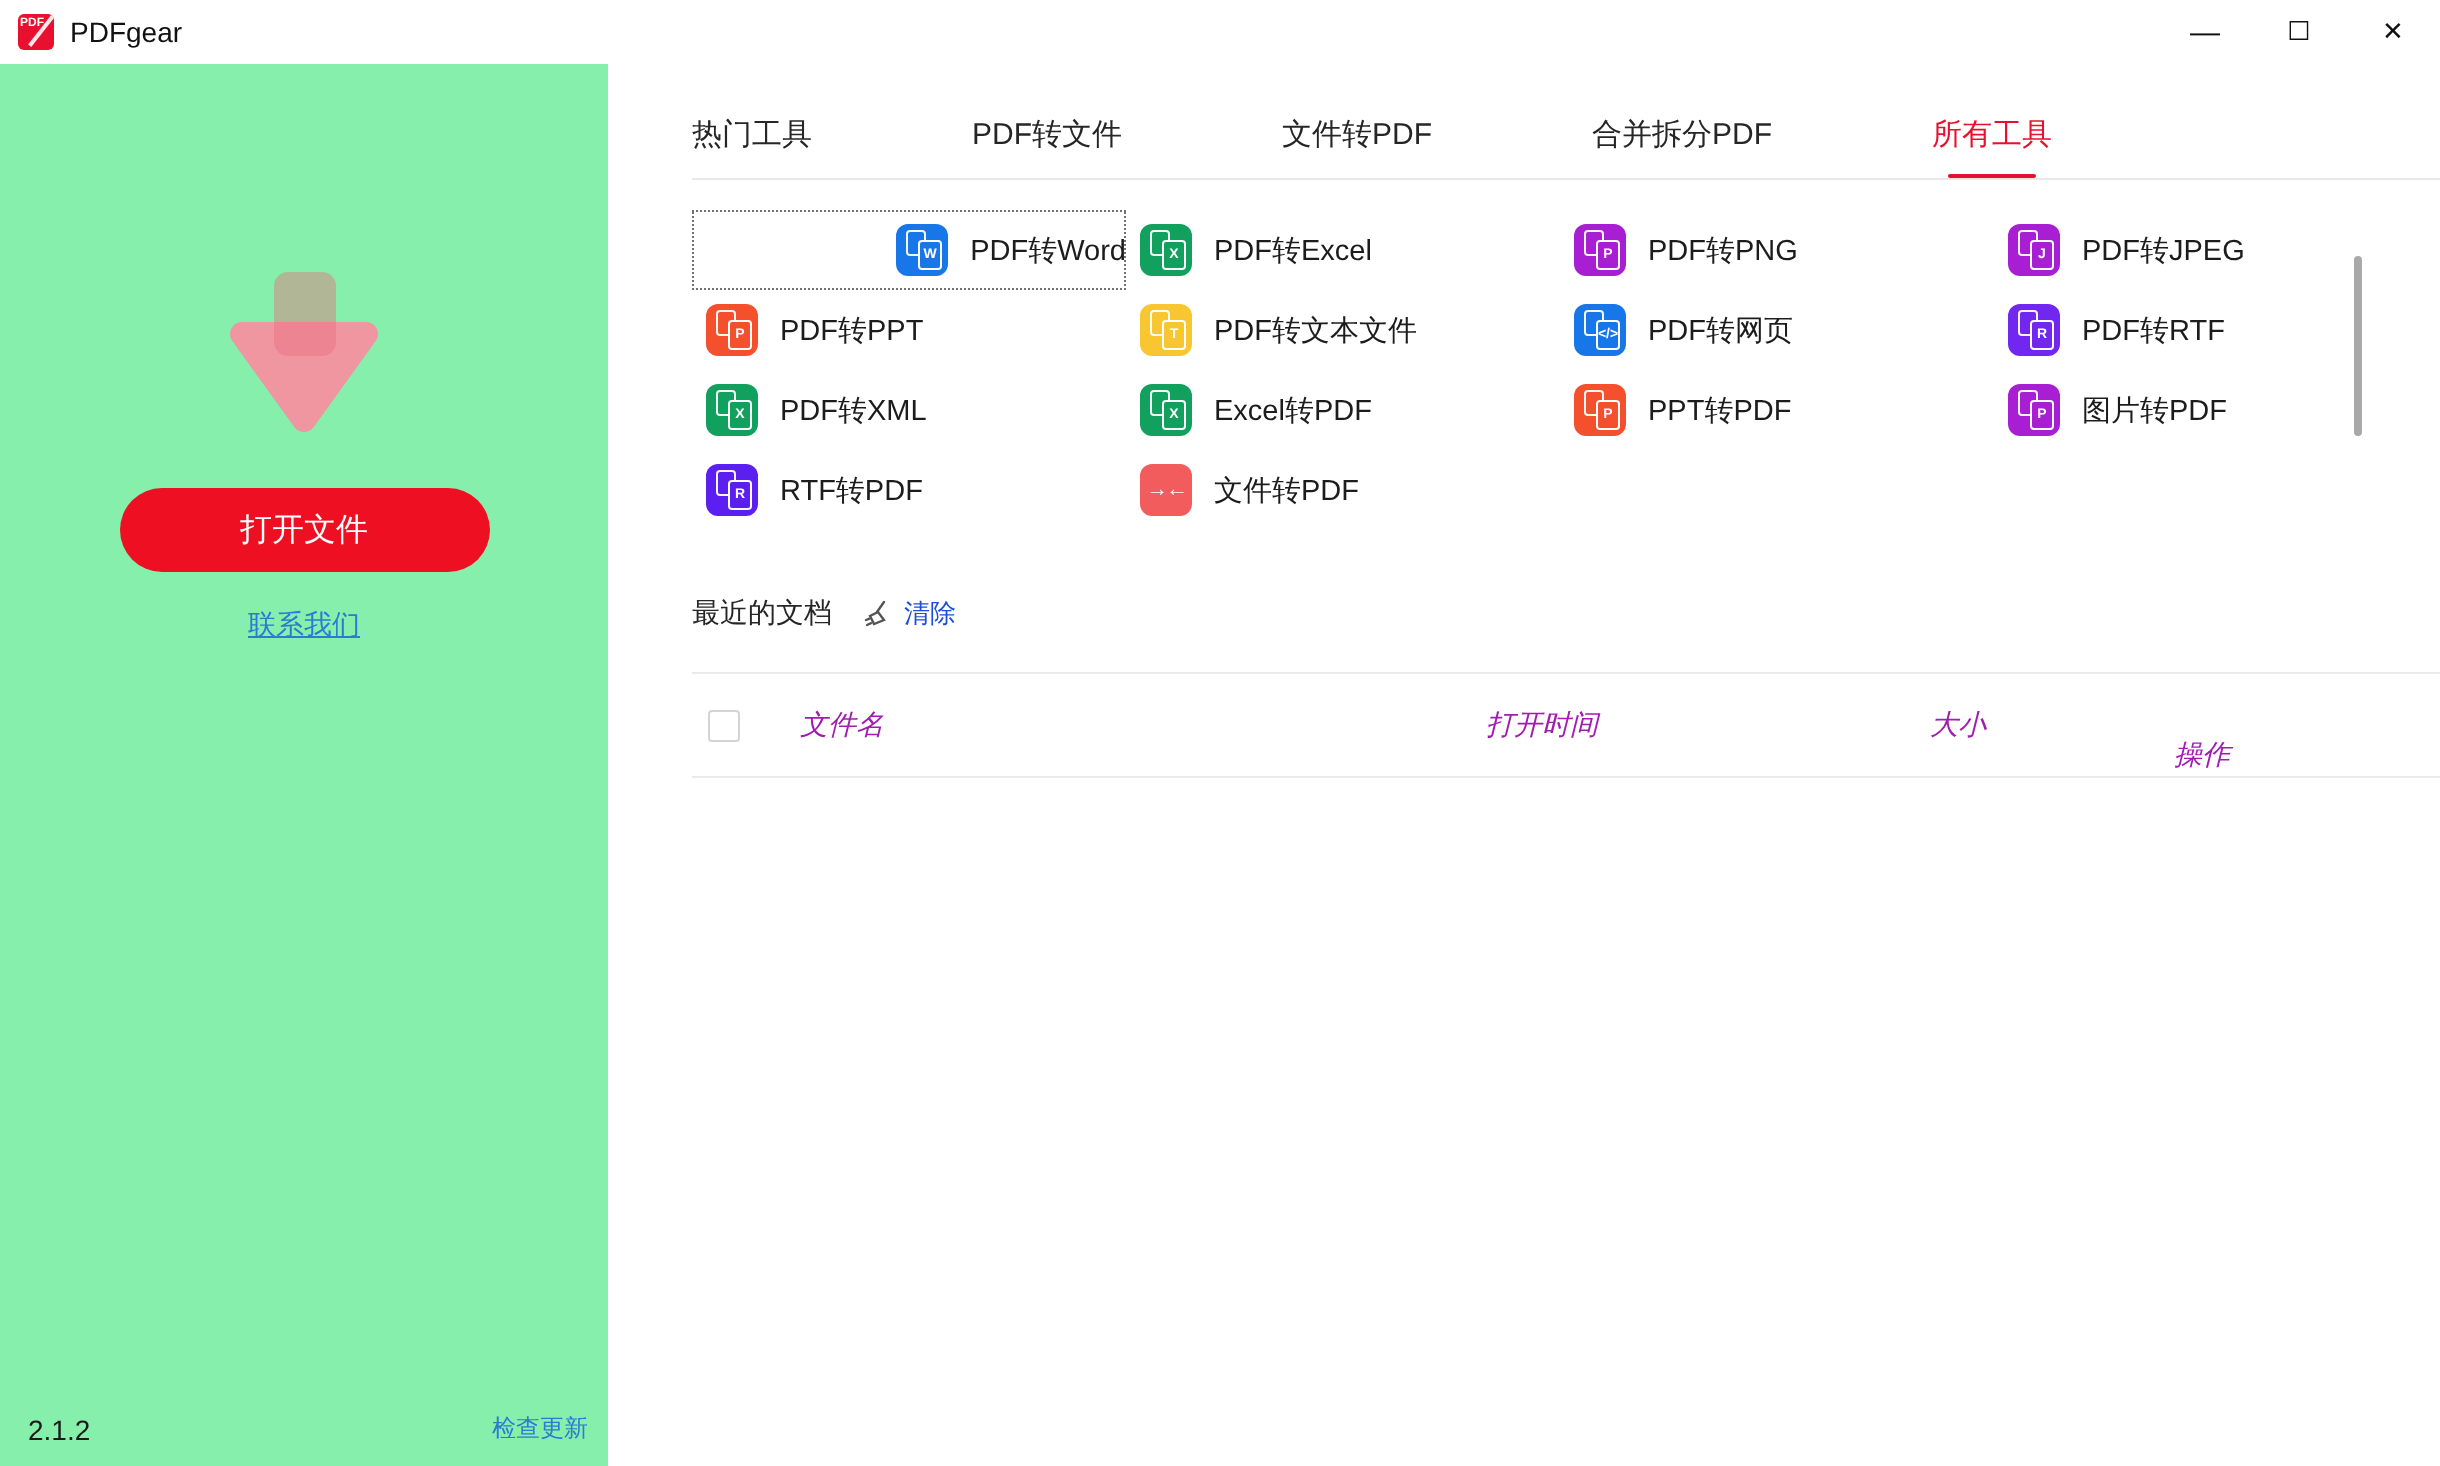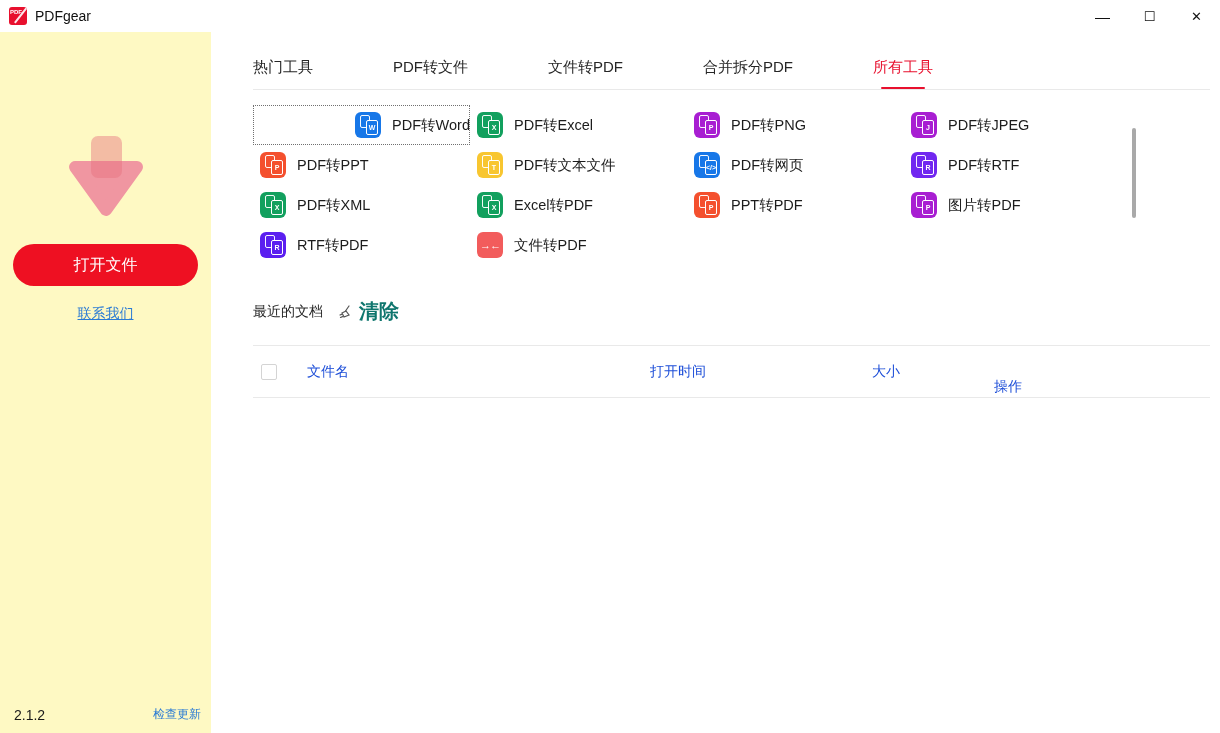--- a/index.html
+++ b/index.html
@@ -13,21 +13,21 @@
   .logo span { position:absolute; left:1px; top:2px; font-size:6px; font-weight:bold; color:#fff; letter-spacing:0; }
   .logo i { position:absolute; width:2px; height:20px; background:#fff; left:11px; top:-2px; transform:rotate(38deg); opacity:.9; }
   .apptitle { font-size:14px; color:#111; }
   .wincontrols { margin-left:auto; display:flex; height:32px; }
   .wbtn { width:47px; height:32px; display:flex; align-items:center; justify-content:center;
     font-size:13px; color:#111; cursor:default; }
   .wbtn.min { font-size:15px; }
 
   
   .shell { display:flex; height:701px; }
-  .sidebar { width:211px; background:#fef9c3; position:relative; flex:0 0 auto; }
+  .sidebar { width:304px; background:#86efac; position:relative; flex:0 0 auto; }
   .main { flex:1; background:#fff; position:relative; padding:0 10px 0 42px; }
 
   
   .drop-wrap { margin:98px auto 0; width:96px; height:92px; position:relative; }
   .side-center { text-align:center; }
   .open-btn { display:block; margin:22px auto 0; width:185px; height:42px; border:none;
     border-radius:21px; background:#ee1022; color:#fff; font-size:16px;
     font-family:inherit; cursor:pointer; }
   .contact { display:inline-block; font-size:14px; color:#2b7bd4;
     text-decoration:underline; cursor:pointer; }
@@ -57,26 +57,26 @@
     display:flex; align-items:center; justify-content:center;
     font-size:7px; font-weight:bold; color:#fff; }
   .tool.plain .ticon { display:flex; align-items:center; justify-content:center;
     color:#fff; font-size:11px; font-weight:bold; letter-spacing:-1px; }
   .tlabel { font-size:14.5px; color:#1c1c1c; }
 
   
   .recent-head { margin-top:33px; display:flex; align-items:center; gap:7px; }
   .recent-title { font-size:14px; color:#262626; }
   .clear-btn { display:flex; align-items:center; gap:5px; cursor:pointer; margin-left:8px; }
-  .clear-label { font-size:20px; color:#0f766e;font-weight:bold; }
+  .clear-label { font-size:13px; color:#1d4ed8; }
   .recent-divider-top { margin-top:20px; }
   .thead { display:flex; align-items:center; height:51px; padding-left:8px; }
   .checkbox { width:16px; height:16px; border:1px solid #d4d4d4; border-radius:2px;
     background:#fff; margin-right:30px; cursor:pointer; flex:0 0 auto; }
-  .th { font-size:14px; color:#1d4ed8; }
+  .th { font-size:14px; color:#a21caf;font-style:italic; }
   .th.name { width:343px; }
   .th.time { width:222px; }
   .th.size { width:122px; }
   .th.op { width:168px;margin-top:31px; }
 
   
   .scrollbar { position:absolute; top:96px; right:84px; width:4px; height:90px;
     background:#a9a9a9; border-radius:2px; }
 </style>
 </head>

